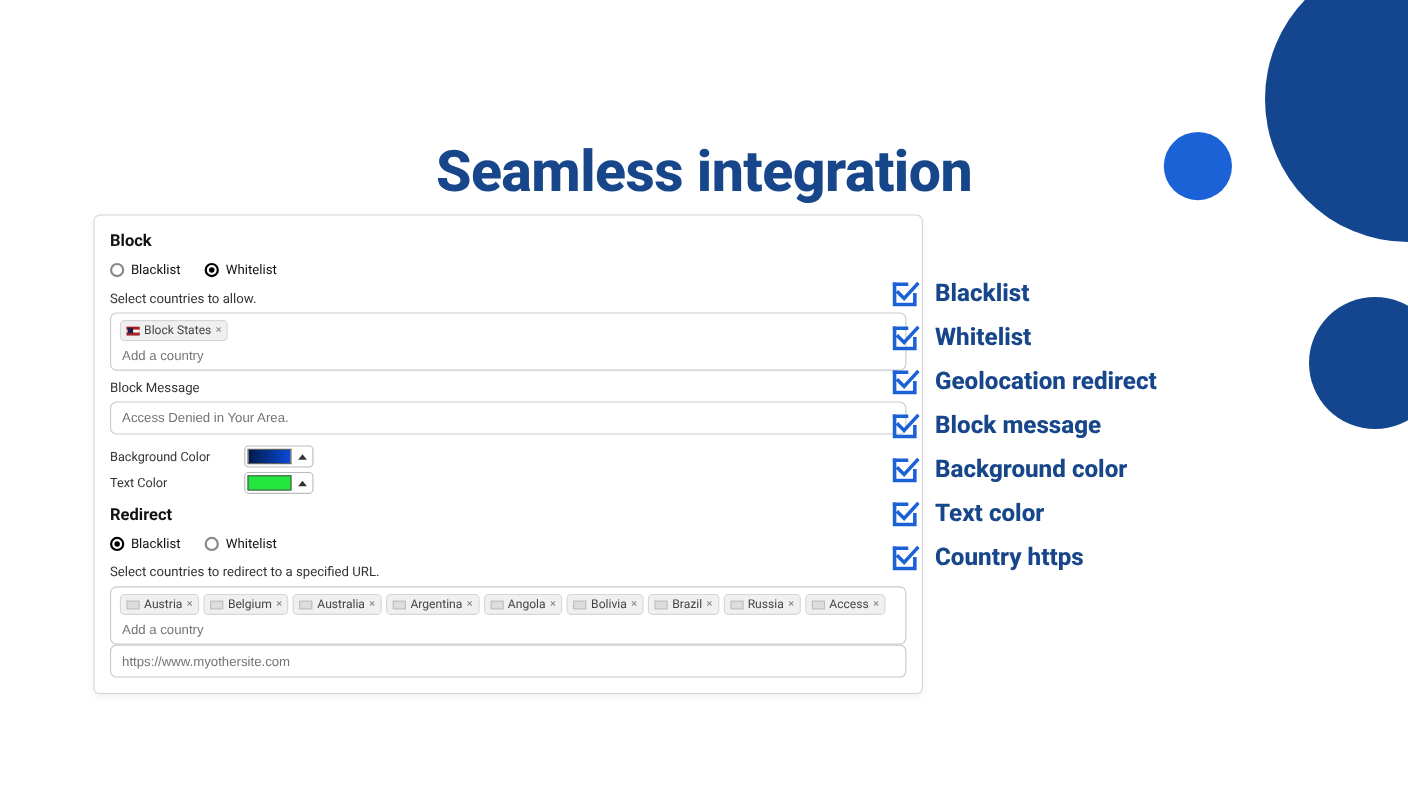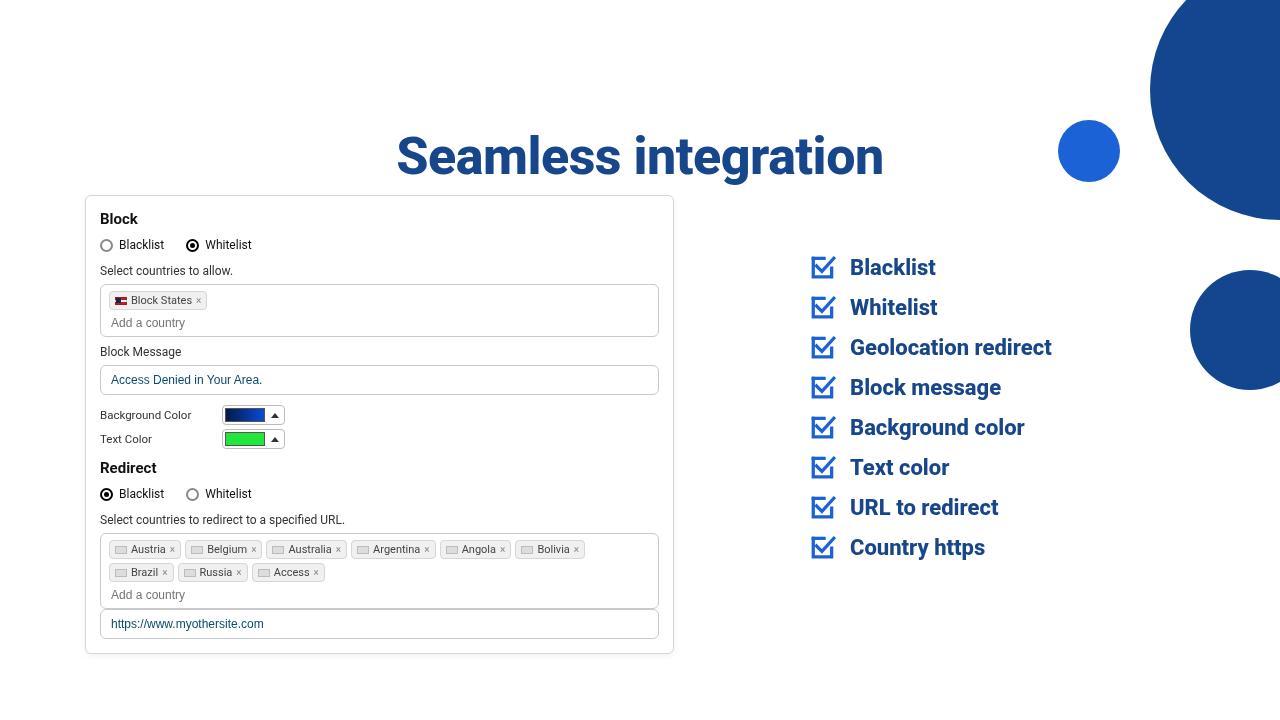--- a/index.html
+++ b/index.html
@@ -25,21 +25,21 @@
     font-weight: 800;
     color: #17468a;
     letter-spacing: -0.5px;
     margin-top: 32px;
   }
 
   .panel {
     position: absolute;
     left: 85px;
     top: 195px;
-    width: 589px;
+    width: 754px;
     border: 1px solid #d6d6d6;
     border-radius: 6px;
     background: #fff;
     padding: 12px 14px 14px 14px;
     box-shadow: 0 2px 6px rgba(0,0,0,0.06);
   }
   .section-head { font-size: 15px; font-weight: 700; color: #111; margin: 2px 0 10px; }
   .radio-row { display: flex; gap: 22px; align-items: center; margin-bottom: 12px; }
   .radio { display: flex; align-items: center; gap: 6px; font-size: 12px; color: #111; cursor: pointer; }
   .radio-outer {
@@ -62,21 +62,21 @@
     padding: 2px 5px; font-size: 11px; color: #444;
   }
   .tag .flag { width: 12px; height: 8px; display:inline-block; border:1px solid rgba(0,0,0,0.15); }
   .tag-x { color: #888; cursor: pointer; font-size: 10px; }
   .tag-input {
     border: none; outline: none; width: 100%;
     font-size: 12px; color: #1d4ed8; padding: 4px 2px 4px;
   }
   .text-input {
     width: 100%; border: 1px solid #c9c9c9; border-radius: 6px;
-    padding: 7px 10px; font-size: 12px; color: #0c4a6e;
+    padding: 7px 10px; font-size: 12px; color: #737373;
   }
   .color-row { display: flex; align-items: center; gap: 12px; margin: 10px 0 2px; }
   .color-row .clabel { width: 110px; font-size: 11.5px; color: #333; }
   .swatch-wrap { display: inline-flex; align-items: center; border: 1px solid #bbb; border-radius: 4px; padding: 2px; background:#fff; }
   .swatch { width: 40px; height: 14px; border: 1px solid #555; margin-right: 6px; }
   .sw-bg { background: linear-gradient(90deg, #021a4a, #0a4bd8); }
   .sw-tx { background: #22e63b; }
   .caret-up { width: 0; height: 0; border-left: 4px solid transparent; border-right: 4px solid transparent; border-bottom: 5px solid #333; margin-right: 3px; }
 
   .feature-list {
@@ -288,25 +288,15 @@
       <span>Text color</span>
     </div>
     <div class="feature">
       <span class="check-icon">
         <svg viewBox="0 0 24 24" fill="none" stroke="#1a62d6" stroke-width="3" stroke-linecap="square">
           <path d="M3 4 L3 21 L20 21 L20 13"></path>
           <path d="M3 4 L13 4"></path>
           <path d="M6 11 L11 16 L22 4"></path>
         </svg>
       </span>
-      <span>URL to redirect</span>
-    </div>
-    <div class="feature">
-      <span class="check-icon">
-        <svg viewBox="0 0 24 24" fill="none" stroke="#1a62d6" stroke-width="3" stroke-linecap="square">
-          <path d="M3 4 L3 21 L20 21 L20 13"></path>
-          <path d="M3 4 L13 4"></path>
-          <path d="M6 11 L11 16 L22 4"></path>
-        </svg>
-      </span>
       <span>Country https</span>
     </div>
   </div>
 
 </body></html>

